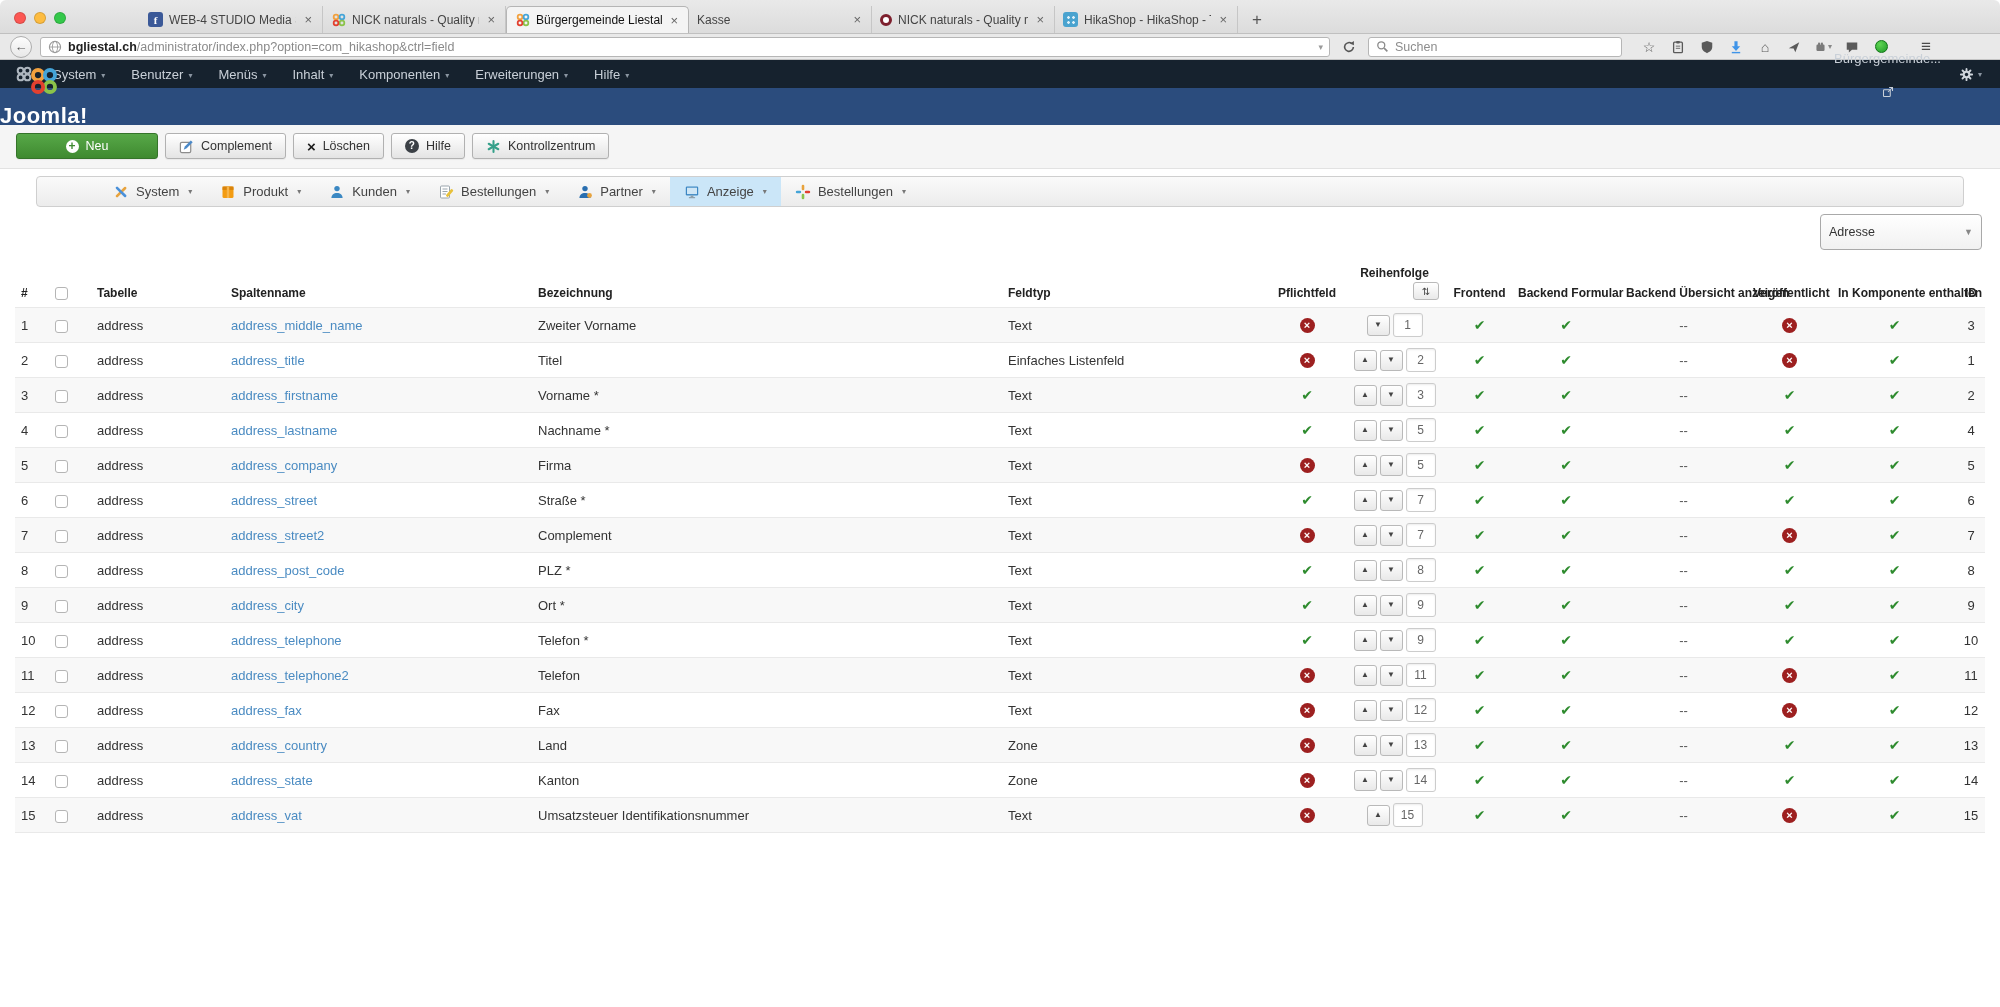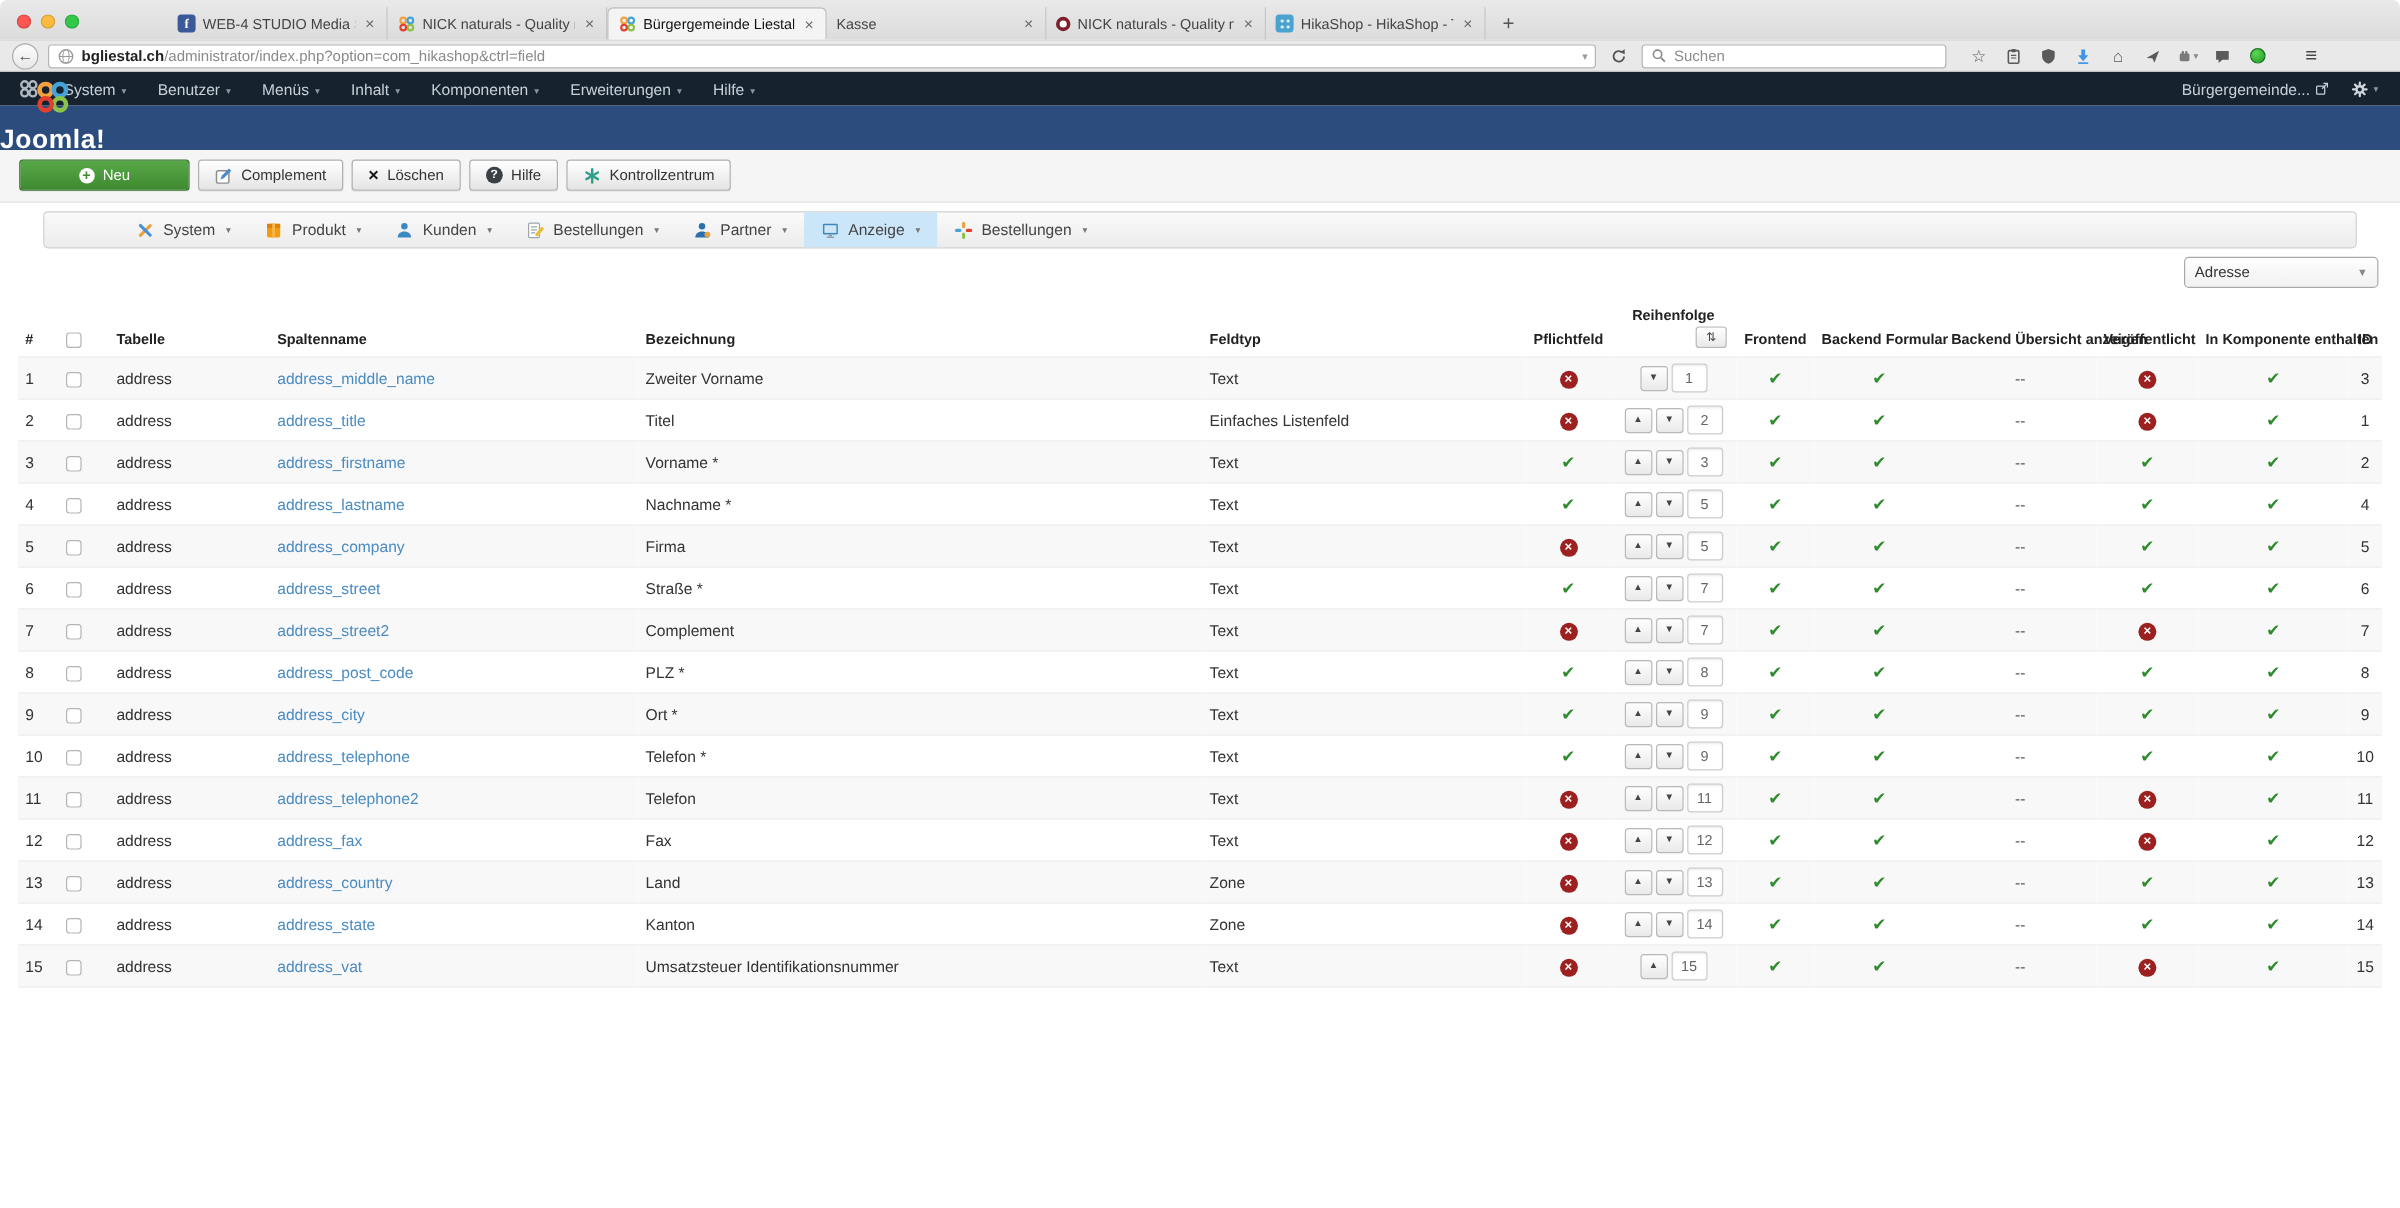--- a/index.html
+++ b/index.html
@@ -37,21 +37,21 @@
   .bicon .mini-caret{font-size:8px;color:#888;margin-left:1px;}
   .orb{width:13px;height:13px;border-radius:50%;background:radial-gradient(circle at 35% 30%,#5fd653,#1f9a28);border:1px solid #0f7516;}
   .hamburger{font-size:17px;color:#4a4a4a;margin-left:16px;}
 
   
   .adminnav{height:28px;background:#16222e;display:flex;align-items:center;color:#c9d0d8;font-size:13px;padding:0 10px;}
   .jglyph{margin:0 8px 0 6px;display:inline-flex;}
   .aitem{padding:0 13px;cursor:pointer;white-space:nowrap;}
   .aitem:after{content:"▾";font-size:8px;color:#8a95a1;margin-left:5px;vertical-align:1px;}
   .navright{margin-left:auto;display:flex;align-items:center;gap:18px;padding-right:8px;}
-  .site{display:inline-flex;align-items:center;gap:4px;cursor:pointer;}
+  .site{display:inline-flex;align-items:center;gap:20px;cursor:pointer;flex-direction:column;}
   .gear{display:inline-flex;align-items:center;gap:4px;cursor:pointer;}
   .gear .caret{font-size:8px;color:#8a95a1;}
 
   
   .titlebar{height:37px;background:#2b4c7d;display:flex;align-items:center;color:#fff;}
   .titlebar h1{font-size:17px;font-weight:normal;margin:0 0 0 64px;flex:1;}
   .jlogo{display:flex;align-items:center;gap:8px;margin-right:28px;font-size:22px;font-weight:bold;letter-spacing:.5px;flex-direction:column;}
   .jlogo sup{font-size:8px;vertical-align:10px;}
 
   
@@ -66,21 +66,21 @@
   
   .content{background:#fff;}
   .hkmenu{margin:7px 36px 0 36px;height:31px;border:1px solid #cfcfcf;border-radius:4px;background:linear-gradient(#fafafa,#ececec);display:flex;align-items:stretch;padding-left:62px;}
   .hitem{display:flex;align-items:center;gap:7px;padding:0 14px;font-size:13px;color:#444;cursor:pointer;}
   .hitem:after{content:"▾";font-size:8px;color:#777;margin-left:2px;}
   .hitem.active{background:#cbe6f8;}
   .hicon{display:inline-flex;width:16px;height:16px;}
 
   
   .filterrow{display:flex;justify-content:flex-end;padding:7px 18px 4px 0;}
-  .select{width:162px;height:26px;border:1px solid #a9a9a9;border-radius:4px;background:linear-gradient(#fff,#f1f1f1);display:flex;align-items:center;font-size:12.5px;color:#333;padding:0 8px;cursor:pointer;}
+  .select{width:162px;height:36px;border:1px solid #a9a9a9;border-radius:4px;background:linear-gradient(#fff,#f1f1f1);display:flex;align-items:center;font-size:12.5px;color:#333;padding:0 8px;cursor:pointer;}
   .select span:first-child{flex:1;}
   .selcaret{font-size:9px;color:#888;}
 
   
   table{border-collapse:collapse;margin:8px 15px 0 15px;width:1970px;table-layout:fixed;}
   th{font-size:12px;font-weight:bold;color:#222;vertical-align:bottom;padding:4px 6px 7px 6px;white-space:nowrap;}
   th.al,td.al{text-align:left;} th.ac,td.ac{text-align:center;} th.ar,td.ar{text-align:center;}
   .rh-label{text-align:center;margin-bottom:2px;}
   .rh-sort{display:block;margin:0 2px 0 auto;width:26px;height:18px;border:1px solid #b9b9b9;border-radius:3px;background:linear-gradient(#fff,#e9e9e9);font-size:10px;color:#444;line-height:15px;padding:0;cursor:pointer;}
   td{height:35px;padding:0 6px;font-size:13px;color:#333;border-top:1px solid #e9e9e9;white-space:nowrap;overflow:hidden;}

